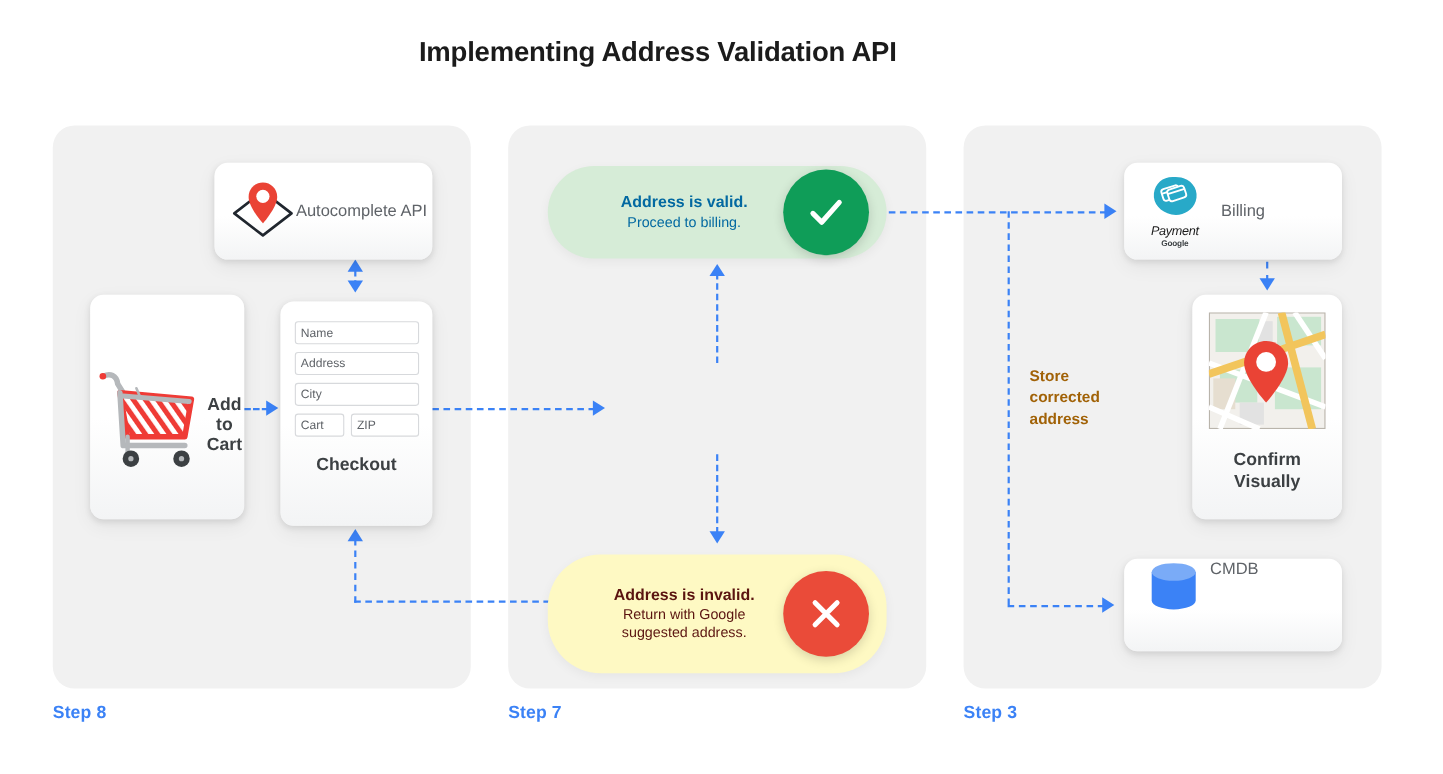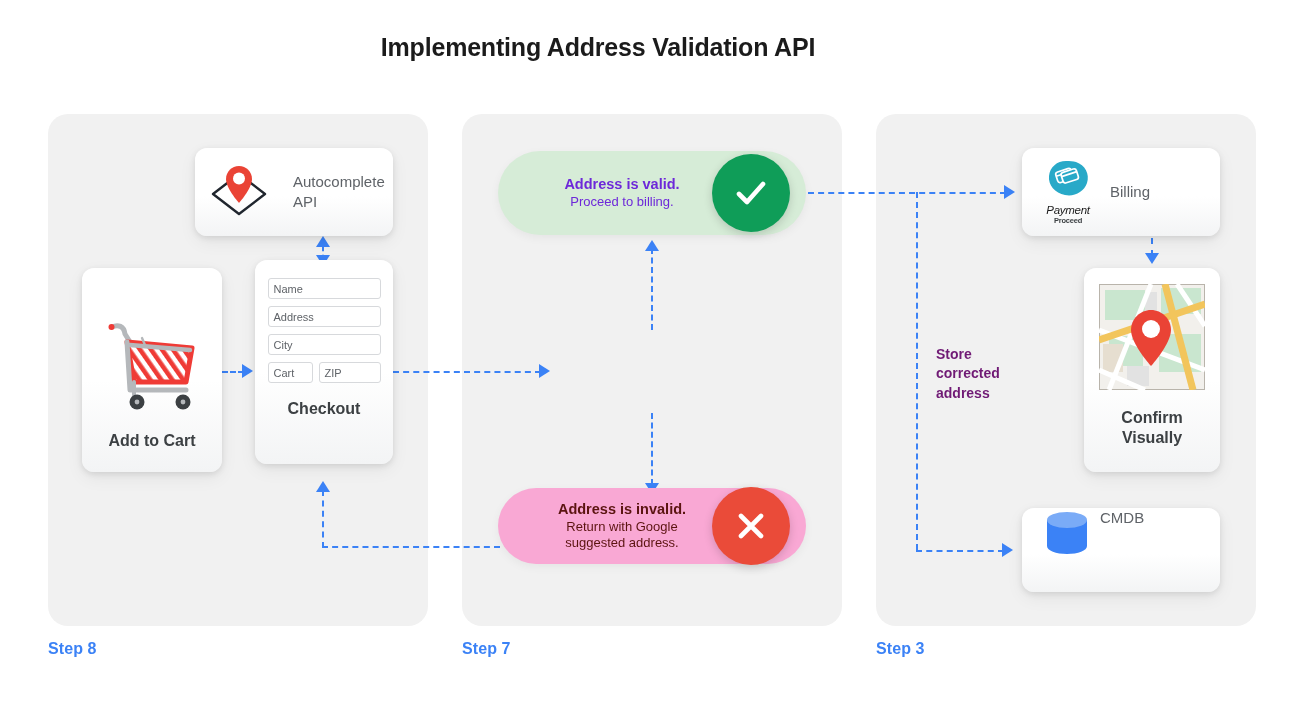--- a/index.html
+++ b/index.html
@@ -50,29 +50,29 @@
   .card-label {
     font-size: 15px; color: #5f6368; line-height: 1.35;
   }
   .card-title {
     font-size: 16px; font-weight: bold; color: #3c4043; text-align: center;
   }
 
   
   #card-autocomplete {
     left: 195px; top: 148px; width: 198px; height: 88px;
-    display: flex; align-items: center; padding-left: 14px; gap: 24px;
+    display: flex; align-items: center; padding-left: 14px; gap: 0;
   }
   #card-addtocart {
     left: 82px; top: 268px; width: 140px; height: 204px;
-    display: flex; flex-direction: column; align-items: center;
-    justify-content: center; padding-top: 22px;
+    display: flex; flex-direction: row; align-items: center;
+    justify-content: flex-start; padding-top: 22px;
   }
   #card-checkout {
-    left: 255px; top: 260px; width: 138px; height: 204px;
+    left: 255px; top: 274px; width: 138px; height: 204px;
     display: flex; flex-direction: column; align-items: center;
     padding-top: 18px;
   }
   .field-row { display: flex; gap: 6px; margin-bottom: 7px; }
   .field {
     height: 21px; border: 1px solid #d7d9dc; background: #fff;
     border-radius: 3px; font-size: 11px; color: #5f6368;
     display: flex; align-items: center; padding-left: 5px;
   }
   .f-wide { width: 113px; }
@@ -85,28 +85,28 @@
   .pill {
     position: absolute; border-radius: 48px;
     display: flex; align-items: center;
   }
   #pill-valid {
     left: 498px; top: 151px; width: 308px; height: 84px;
     background: #d6ecd7;
     box-shadow: 0 3px 10px rgba(0,0,0,0.05);
   }
   #pill-invalid {
-    left: 498px; top: 488px; width: 308px; height: 76px;
-    background: #f9a8d4;
+    left: 498px; top: 504px; width: 308px; height: 108px;
+    background: #fef9c3;
     box-shadow: 0 3px 10px rgba(0,0,0,0.05);
   }
   .pill-text { flex: 1; text-align: center; padding-right: 60px; line-height: 1.28; }
   .pill-strong { font-weight: bold; font-size: 14.5px; display:block; }
   .pill-sub { font-size: 13px; display:block; }
-  #pill-valid .pill-strong, #pill-valid .pill-sub { color: #6d28d9; }
+  #pill-valid .pill-strong, #pill-valid .pill-sub { color: #0369a1; }
   #pill-invalid .pill-strong, #pill-invalid .pill-sub { color: #5b1410; }
   .pill-badge {
     position: absolute; right: 16px; top: 50%; transform: translateY(-50%);
     width: 78px; height: 78px; border-radius: 50%;
     display: flex; align-items: center; justify-content: center;
     box-shadow: 0 3px 10px rgba(0,0,0,0.16);
   }
   #badge-valid { background: #0f9d58; }
   #badge-invalid { background: #ea4b39; }
 
@@ -125,22 +125,22 @@
     display: flex; flex-direction: column; align-items: center;
     padding-top: 16px;
   }
   #card-cmdb {
     left: 1022px; top: 508px; width: 198px; height: 84px;
     display: flex; align-items: flex-start; padding-left: 20px; gap: 8px;
   }
   #confirm-title { margin-top: 14px; line-height: 1.25; }
 
   #store-note {
-    position: absolute; left: 936px; top: 345px;
-    font-size: 14px; font-weight: bold; color: #701a75;
+    position: absolute; left: 936px; top: 332px;
+    font-size: 14px; font-weight: bold; color: #a16207;
     line-height: 1.38; width: 110px;
   }
   .h-dash {
     position: absolute; height: 0;
     border-top: 2px dashed #3b82f6;
   }
   .v-dash {
     position: absolute; width: 0;
     border-left: 2px dashed #3b82f6;
   }
@@ -301,21 +301,21 @@
       <svg width="46" height="40" viewBox="0 0 46 40">
         <path d="M31 3 C40 6 45 15 42 24 C39 33 29 38 20 36 C10 34 3 26 4 17 C5 8 12 2 21 2 C25 2 28 2.2 31 3 Z" fill="#28a9c8"></path>
         <g transform="translate(12,9) rotate(-18 11 9)">
           <rect x="0" y="1" width="16" height="11" rx="2.6" fill="none" stroke="#ffffff" stroke-width="1.7"></rect>
           <path d="M0 4.6 L16 4.6" stroke="#ffffff" stroke-width="1.7"></path>
           <rect x="5" y="3" width="16" height="11" rx="2.6" fill="#28a9c8" stroke="#ffffff" stroke-width="1.7"></rect>
           <path d="M5 6.6 L21 6.6" stroke="#ffffff" stroke-width="1.7"></path>
         </g>
       </svg>
       <div class="pg-word">Payment</div>
-      <div class="pg-sub">Proceed</div>
+      <div class="pg-sub">Google</div>
     </span>
     <span class="card-label">Billing</span>
   </div>
 
   <div class="card card-grad" id="card-confirm">
     <span>
       <svg width="106" height="106" viewBox="0 0 106 106">
         <rect x="0" y="0" width="106" height="106" fill="#f2f0ec" stroke="#b9b4ab" stroke-width="2"></rect>
         <rect x="6" y="6" width="40" height="30" fill="#c9e6cf"></rect>
         <rect x="62" y="4" width="40" height="26" fill="#c9e6cf"></rect>

